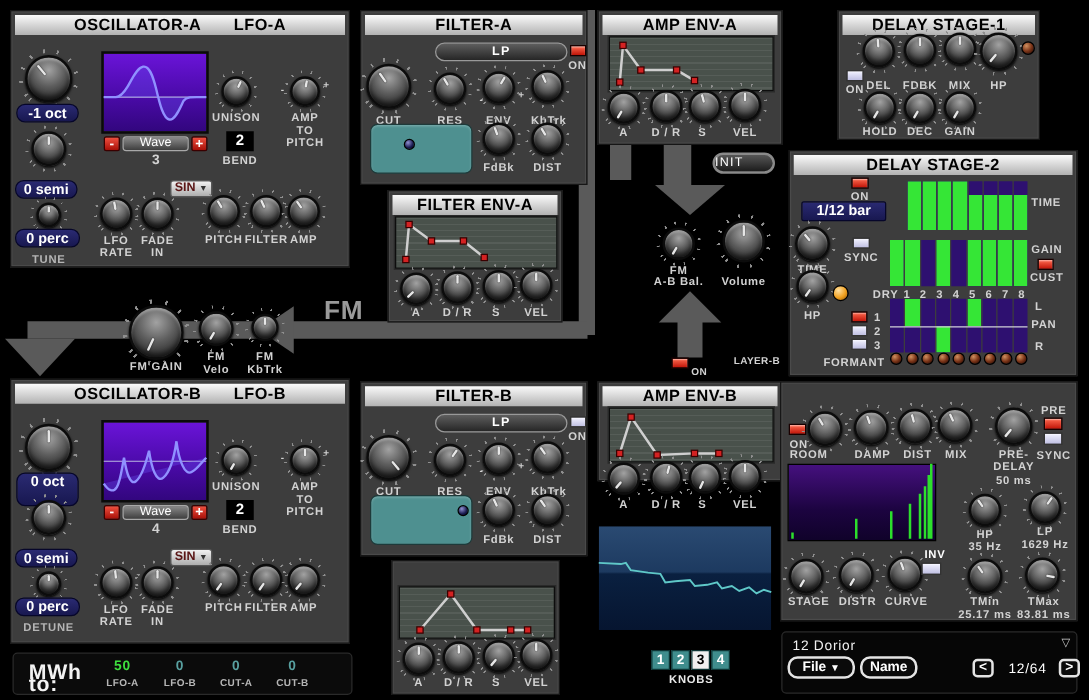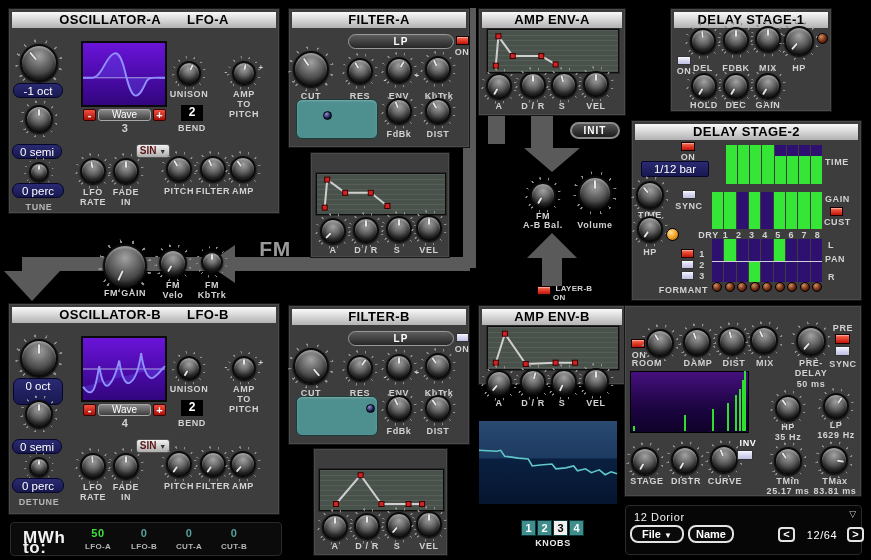--- a/index.html
+++ b/index.html
@@ -12,21 +12,21 @@
   .tbar { position:absolute; left:3px; right:3px; top:3px; height:16px;
           background:linear-gradient(#fafafa,#b2b2b2); color:#000;
           font-size:13px; font-weight:bold; text-align:center; line-height:16px;
           letter-spacing:0.4px; display:flex; justify-content:center; gap:26px; }
   .lbl { position:absolute; font-size:9px; font-weight:bold; color:#d2d2d2;
          letter-spacing:0.6px; text-align:center; white-space:pre-line; line-height:10px; }
   .lbl.dim { color:#b5b5b5; }
   .lbl.tiny { font-size:8px; letter-spacing:0.3px; }
 
   .pill { position:absolute; background:linear-gradient(#2a2a72,#181850); border:1px solid #06062a;
-          border-radius:7px; color:#fff; font-size:11.5px; font-weight:normal; text-align:center; }
+          border-radius:7px; color:#fff; font-size:11.5px; font-weight:bold; text-align:center; }
   .blackbox { position:absolute; background:#000; color:#fff; font-size:12px; font-weight:bold;
               text-align:center; }
 
   .knob { position:absolute; border-radius:50%; }
   .knob .ticks { position:absolute; inset:-5px; border-radius:50%;
       background:repeating-conic-gradient(from -128deg,#8f8f8f 0deg 4deg,transparent 4deg 29deg);
       -webkit-mask:radial-gradient(circle,transparent 60%,#000 62%);
       mask:radial-gradient(circle,transparent 60%,#000 62%); }
   .knob .kcap { position:absolute; inset:0; border-radius:50%;
       background:radial-gradient(circle at 50% 30%,#a2a2a2,#5c5c5c 45%,#2b2b2b 82%,#1b1b1b);
@@ -56,22 +56,22 @@
   .btn-red { position:absolute; background:linear-gradient(#f05040,#a81008); border:1px solid #3a0000;
       color:#fff; font-size:11px; font-weight:bold; text-align:center; line-height:10px; border-radius:2px; }
   .btn-wave { position:absolute; background:linear-gradient(#8a8a8a,#3e3e3e); border:1px solid #a8a8a8;
       border-radius:3px; color:#fff; font-size:10px; text-align:center; line-height:10px; }
   .btn-sin { position:absolute; background:linear-gradient(#f2f2f2,#adadad); border:1px solid #555;
       border-radius:3px; color:#5a1515; font-size:10px; font-weight:bold; text-align:center; line-height:12px; }
   .btn-lp { position:absolute; background:linear-gradient(#5e5e5e,#262626); border:1px solid #999;
       border-radius:8px; color:#fff; font-size:10px; font-weight:bold; text-align:center;
       letter-spacing:1px; line-height:13px; }
   .btn-init { position:absolute; background:linear-gradient(#565656,#1c1c1c); border:2px solid #8a8a8a;
-      border-radius:9px; color:#fff; font-size:10px; font-weight:bold; letter-spacing:1px;
-      text-align:center; line-height:12px; }
+      border-radius:9px; color:#fff; font-size:10px; font-weight:normal; letter-spacing:1px;
+      line-height:12px; }
   .btn-outline { position:absolute; background:#0a0a0a; border:2px solid #e4e4e4; border-radius:8px;
       color:#fff; font-size:11px; font-weight:bold; text-align:center; }
   .selbtn { width:15px; height:16px; background:#3f8d8d; border:1px solid #0d3535; color:#fff;
       font-size:11px; font-weight:bold; text-align:center; line-height:14px; }
   .selbtn.sel { background:#f0f0f0; color:#000; }
 
   .bars { position:absolute; display:flex; gap:1px; }
   .bar-col { flex:1; position:relative; background:#2e1070; overflow:hidden; }
   .bar-fill { position:absolute; left:0; right:0; bottom:0; background:#35e636; }
   .bar-half-top { position:absolute; left:0; right:0; top:0; height:50%; background:#35e636; }
@@ -460,20 +460,23 @@
         <i class="kcap"></i>
         <i class="kptr" style="transform:rotate(0deg)"></i>
       </div>
     <div class="lbl" style="left:8px;top:92px;width:24px">A</div>
     <div class="lbl" style="left:38px;top:92px;width:32px">D / R</div>
     <div class="lbl" style="left:71px;top:92px;width:24px">S</div>
     <div class="lbl" style="left:101px;top:92px;width:32px">VEL</div>
   </div>
 
   <div class="panel" style="left:310px;top:152px;width:140px;height:106px">
+    <div class="tbar">
+        <span>FILTER ENV-A</span>
+      </div>
     <div class="envbox" style="left:5px;top:20px;width:130px;height:42px">
       <svg width="128" height="40">
           <polyline points="7.68,33.6 10.24,5.6 28.16,18.8 53.76,18.8 70.4,32" fill="none" stroke="#cfcfcf" stroke-width="2"></polyline>
           <rect x="5.18" y="31.1" width="5" height="5" fill="#d42222" stroke="#3a0000"></rect>
           <rect x="7.74" y="3.0999999999999996" width="5" height="5" fill="#d42222" stroke="#3a0000"></rect>
           <rect x="25.66" y="16.3" width="5" height="5" fill="#d42222" stroke="#3a0000"></rect>
           <rect x="51.26" y="16.3" width="5" height="5" fill="#d42222" stroke="#3a0000"></rect>
           <rect x="67.9" y="29.5" width="5" height="5" fill="#d42222" stroke="#3a0000"></rect>
         </svg>
     </div>
@@ -831,21 +834,21 @@
     </div>
   <div class="lbl" style="left:530px;top:211px;width:26px">FM</div>
   <div class="lbl" style="left:521px;top:220px;width:44px">A-B Bal.</div>
   <div class="knob" style="left:578px;top:176px;width:34px;height:34px">
       <i class="ticks"></i>
       <i class="kcap"></i>
       <i class="kptr" style="transform:rotate(0deg)"></i>
     </div>
   <div class="lbl" style="left:573px;top:220px;width:44px">Volume</div>
   <div class="led" style="left:537px;top:286px"></div>
-  <div class="lbl tiny" style="left:549px;top:284px;width:50px;text-align:center">LAYER-B</div>
+  <div class="lbl tiny" style="left:574px;top:284px;width:50px;text-align:right">LAYER-B</div>
   <div class="lbl tiny" style="left:553px;top:293px;width:30px;text-align:left">ON</div>
 
   <div class="lbl" style="left:252px;top:238px;width:46px;font-size:21px;color:#9a9a9a;line-height:22px">FM</div>
   <div class="knob" style="left:103px;top:244px;width:44px;height:44px">
       <i class="ticks"></i>
       <i class="kcap"></i>
       <i class="kptr" style="transform:rotate(-155deg)"></i>
     </div>
   <div class="lbl" style="left:97px;top:288px;width:56px">FM GAIN</div>
   <div class="knob" style="left:159px;top:249px;width:28px;height:28px">

